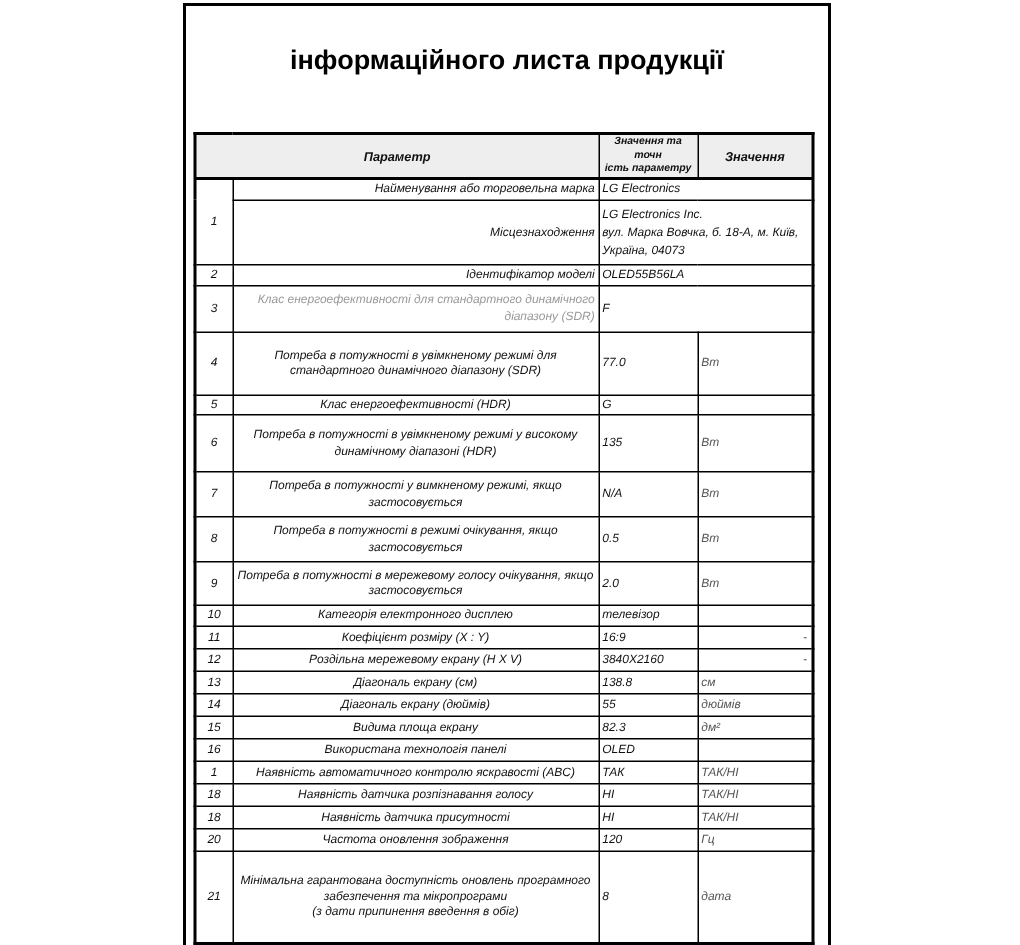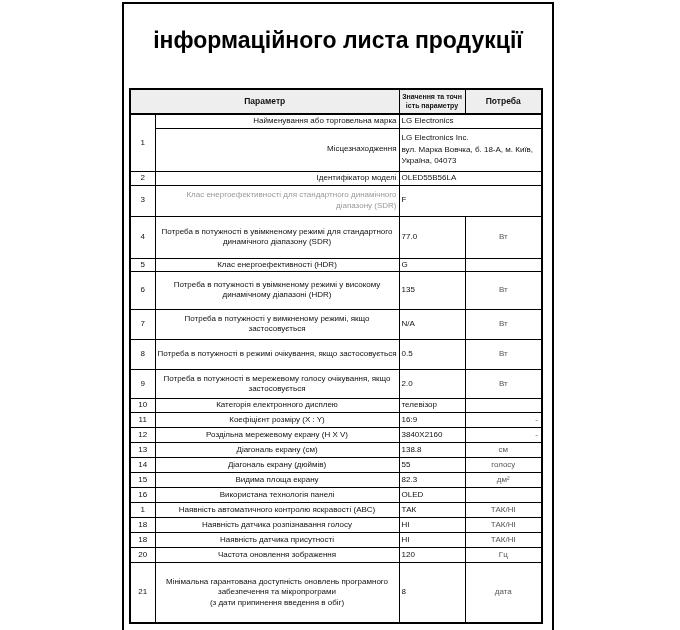--- a/index.html
+++ b/index.html
@@ -1,35 +1,35 @@
 <!DOCTYPE html>
 <html><head>
 <meta charset="utf-8">
 <style>
   html,body{margin:0;padding:0;background:#ffffff;}
   .canvas{position:relative;width:680px;height:630px;background:#ffffff;overflow:hidden;
           font-family:"Liberation Sans","DejaVu Sans",sans-serif;color:#111;}
   .page{position:absolute;left:122px;top:2px;width:432px;height:628px;box-sizing:border-box;
         background:#ffffff;border:2px solid #000;border-bottom:none;}
-  .title{margin:26px 4px 0 4px;text-align:center;font-size:23px;font-weight:bold;
+  .title{margin:26px 4px 0 4px;text-align:center;font-size:18px;font-weight:bold;
          line-height:20px;color:#000;}
   table.sheet{border-collapse:collapse;table-layout:fixed;width:412px;margin:38px 0 0 5px;
-              font-size:8px;line-height:1.3;}
+              font-size:8px;line-height:1.3;font-style:italic;}
   table.sheet{border:2px solid #000;}
   .sheet th,.sheet td{border:1px solid #000;padding:1px 2px;vertical-align:middle;
                       overflow-wrap:break-word;word-wrap:break-word;}
   .sheet thead th{background:#eeeeee;font-weight:bold;font-size:8.5px;text-align:center;
                   border-bottom:2px solid #000;}
   .sheet thead th .small-head{display:block;font-size:7px;line-height:1.25;}
   td.num{text-align:center;color:#111;}
   td.param{text-align:center;color:#111;}
   td.param.c{text-align:right;}
   td.param.muted{color:#999999;}
   td.val{color:#111;}
-  td.unit{text-align:center;color:#555555;}
+  td.unit{color:#555555;}
   td.unit.dash{text-align:right;padding-right:3px;}
   .blk{display:block;}
   .addr .blk{line-height:1.45;}
 </style>
 </head>
 <body>
 
 <div class="canvas">
   <div class="page">
 
@@ -42,21 +42,21 @@
           <col style="width:66px">
           <col style="width:77px">
       </colgroup>
       <thead>
         <tr style="height:25px;">
           <th colspan="2">Параметр</th>
           <th>
             <span class="small-head">Значення та точн</span>
             <span class="small-head">ість параметру</span>
           </th>
-          <th>Потреба</th>
+          <th>Значення</th>
         </tr>
       </thead>
       <tbody>
         <tr style="height:14px;">
           <td class="num" rowspan="2">1</td>
           <td class="param c">Найменування або торговельна марка</td>
           <td class="val" colspan="2">LG Electronics</td>
         </tr>
         <tr style="height:43px;">
           <td class="param c">Місцезнаходження</td>
@@ -133,21 +133,21 @@
         <tr style="height:15px;">
           <td class="num">13</td>
           <td class="param">Діагональ екрану (см)</td>
           <td class="val">138.8</td>
           <td class="unit">см</td>
         </tr>
         <tr style="height:15px;">
           <td class="num">14</td>
           <td class="param">Діагональ екрану (дюймів)</td>
           <td class="val">55</td>
-          <td class="unit">голосу</td>
+          <td class="unit">дюймів</td>
         </tr>
         <tr style="height:15px;">
           <td class="num">15</td>
           <td class="param">Видима площа екрану</td>
           <td class="val">82.3</td>
           <td class="unit">дм²</td>
         </tr>
         <tr style="height:15px;">
           <td class="num">16</td>
           <td class="param">Використана технологія панелі</td>

